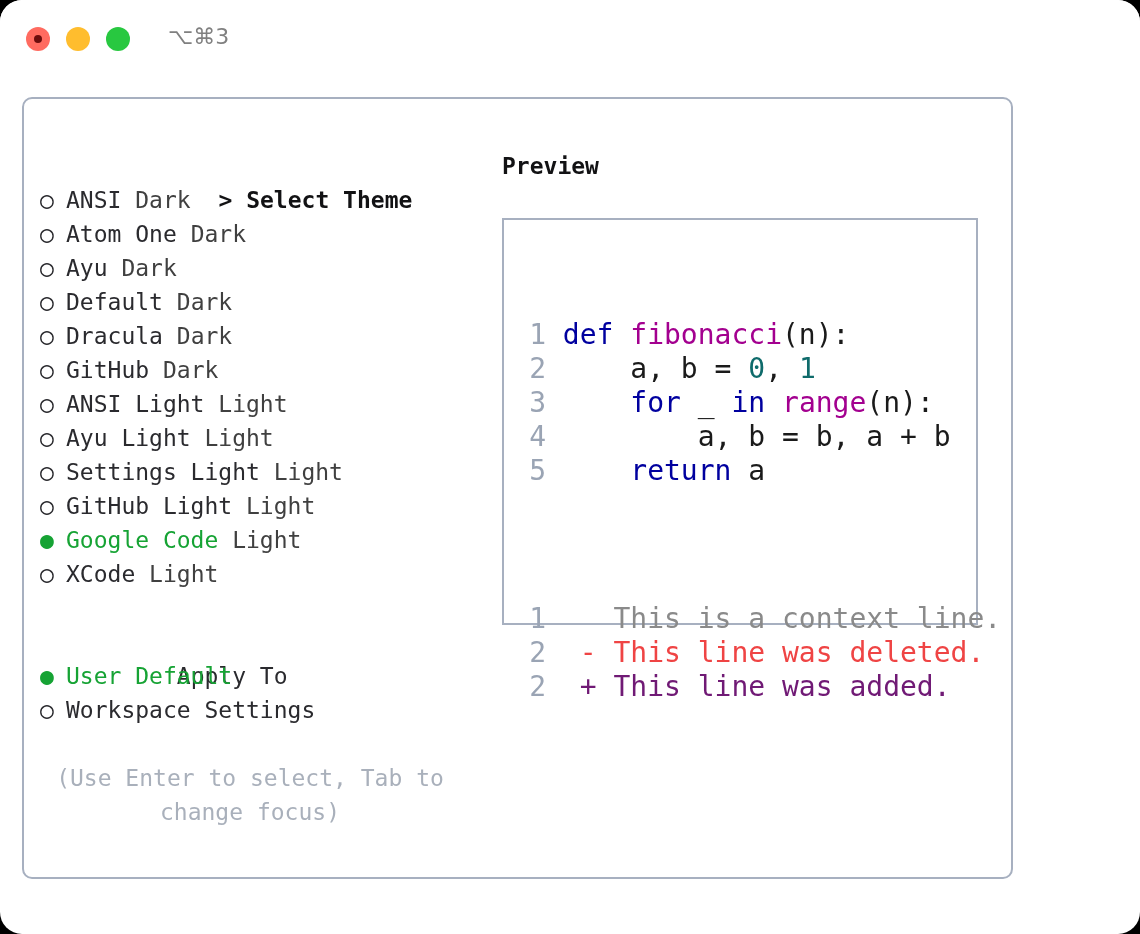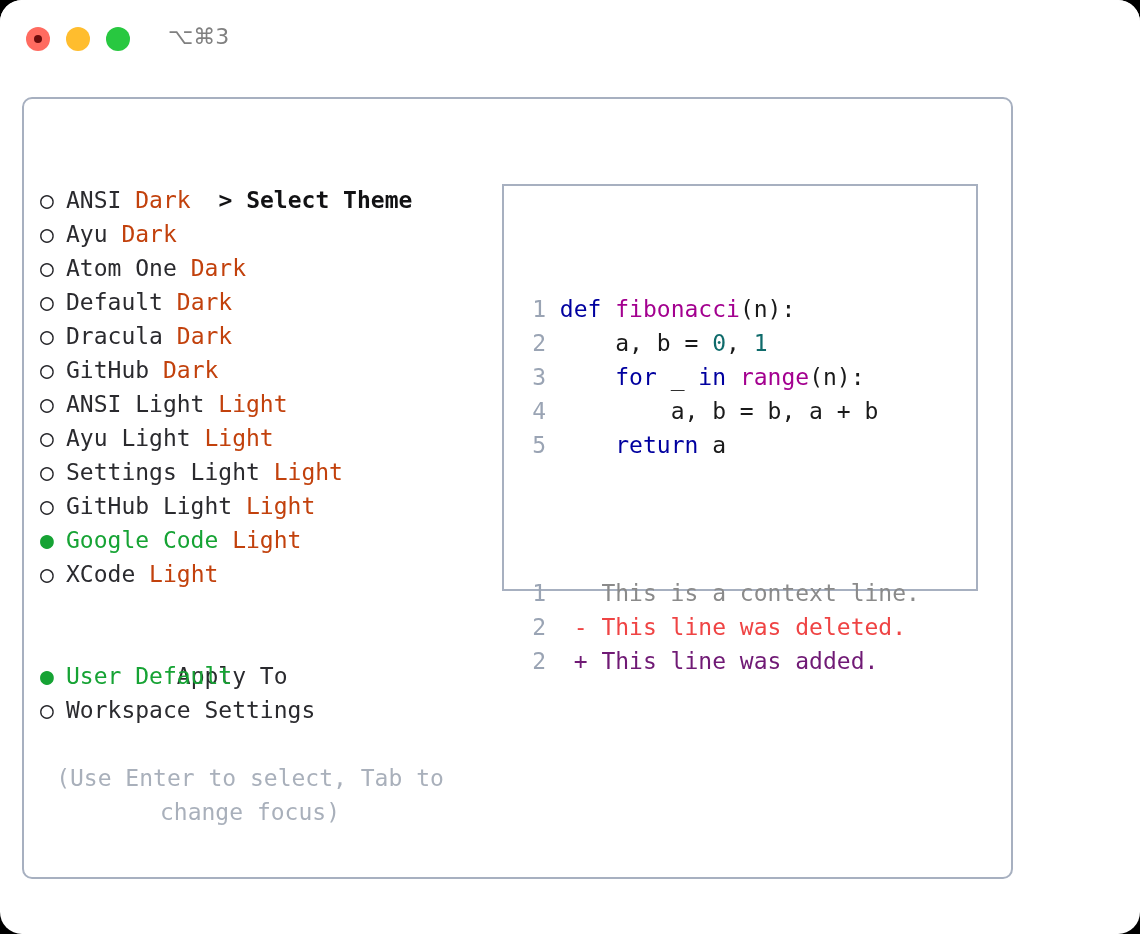--- a/index.html
+++ b/index.html
@@ -98,21 +98,21 @@
     color: #121214;
     text-align: center;
   }
 
   .bullet {
     display: inline-block;
     width: 26px;
   }
 
   .label-main { color: #2a2a2e; }
-  .label-dim  { color: #c2410c; text-align: center; }
+  .label-dim  { color: #404040; text-align: center; }
 
   .sel .label-main { color: #16a334; }
   .sel .bullet     { color: #16a334; }
 
   #apply-header {
     margin-top: 34px;
   }
   #apply-header .bullet { color: transparent; }
 
   #hint {
@@ -147,22 +147,22 @@
     height: 407px;
     border: 2px solid #a7b0c0;
     background: #ffffff;
     box-sizing: border-box;
     position: relative;
   }
 
   #code-area {
     position: absolute;
     left: 16px;
-    top: 38px;
-    font-size: 23px;
+    top: 30px;
+    font-size: 28px;
     line-height: 34px;
     white-space: pre;
   }
 
   .cline { height: 34px; white-space: pre; }
 
   .lnum {
     display: inline-block;
     width: 26px;
     text-align: right;
@@ -194,22 +194,22 @@
   <div id="card">
 
     <div id="left-col">
 
       <div class="row heading">
         <span>&gt; </span><span>Select Theme</span>
       </div>
 
       <div id="theme-rows">
           <div class="row"><span class="bullet">○ </span><span class="label-main">ANSI </span><span class="label-dim">Dark</span></div>
+          <div class="row"><span class="bullet">○ </span><span class="label-main">Atom One </span><span class="label-dim">Dark</span></div>
           <div class="row"><span class="bullet">○ </span><span class="label-main">Ayu </span><span class="label-dim">Dark</span></div>
-          <div class="row"><span class="bullet">○ </span><span class="label-main">Atom One </span><span class="label-dim">Dark</span></div>
           <div class="row"><span class="bullet">○ </span><span class="label-main">Default </span><span class="label-dim">Dark</span></div>
           <div class="row"><span class="bullet">○ </span><span class="label-main">Dracula </span><span class="label-dim">Dark</span></div>
           <div class="row"><span class="bullet">○ </span><span class="label-main">GitHub </span><span class="label-dim">Dark</span></div>
           <div class="row"><span class="bullet">○ </span><span class="label-main">ANSI Light </span><span class="label-dim">Light</span></div>
           <div class="row"><span class="bullet">○ </span><span class="label-main">Ayu Light </span><span class="label-dim">Light</span></div>
           <div class="row"><span class="bullet">○ </span><span class="label-main">Settings Light </span><span class="label-dim">Light</span></div>
           <div class="row"><span class="bullet">○ </span><span class="label-main">GitHub Light </span><span class="label-dim">Light</span></div>
           <div class="row sel"><span class="bullet">● </span><span class="label-main">Google Code </span><span class="label-dim">Light</span></div>
           <div class="row"><span class="bullet">○ </span><span class="label-main">XCode </span><span class="label-dim">Light</span></div>
         </div>
@@ -220,20 +220,21 @@
 
       <div id="apply-rows">
           <div class="row sel"><span class="bullet">● </span><span class="label-main">User Default</span></div>
           <div class="row"><span class="bullet">○ </span><span class="label-main">Workspace Settings</span></div>
         </div>
 
       <div id="hint">(Use Enter to select, Tab to change focus)</div>
     </div>
 
     <div id="right-col">
+      <div id="preview-title">Preview</div>
 
       <div id="preview-box">
         <div id="code-area">
           <div id="code-lines"><div class="cline"><span class="lnum">1</span><span> </span><span class="tok-kw">def</span><span class="tok-pl"> </span><span class="tok-fn">fibonacci</span><span class="tok-pl">(n):</span></div><div class="cline"><span class="lnum">2</span><span> </span><span class="tok-pl">    a, b = </span><span class="tok-num">0</span><span class="tok-pl">, </span><span class="tok-num">1</span></div><div class="cline"><span class="lnum">3</span><span> </span><span class="tok-pl">    </span><span class="tok-kw">for</span><span class="tok-pl"> _ </span><span class="tok-kw">in</span><span class="tok-pl"> </span><span class="tok-fn">range</span><span class="tok-pl">(n):</span></div><div class="cline"><span class="lnum">4</span><span> </span><span class="tok-pl">        a, b = b, a + b</span></div><div class="cline"><span class="lnum">5</span><span> </span><span class="tok-pl">    </span><span class="tok-kw">return</span><span class="tok-pl"> a</span></div></div>
           <div id="diff-lines" class="diff-block"><div class="cline"><span class="lnum">1</span><span class="d-ctx">    This is a context line.</span></div><div class="cline"><span class="lnum">2</span><span class="d-del">  - This line was deleted.</span></div><div class="cline"><span class="lnum">2</span><span class="d-add">  + This line was added.</span></div></div>
         </div>
       </div>
     </div>
 
   </div>

